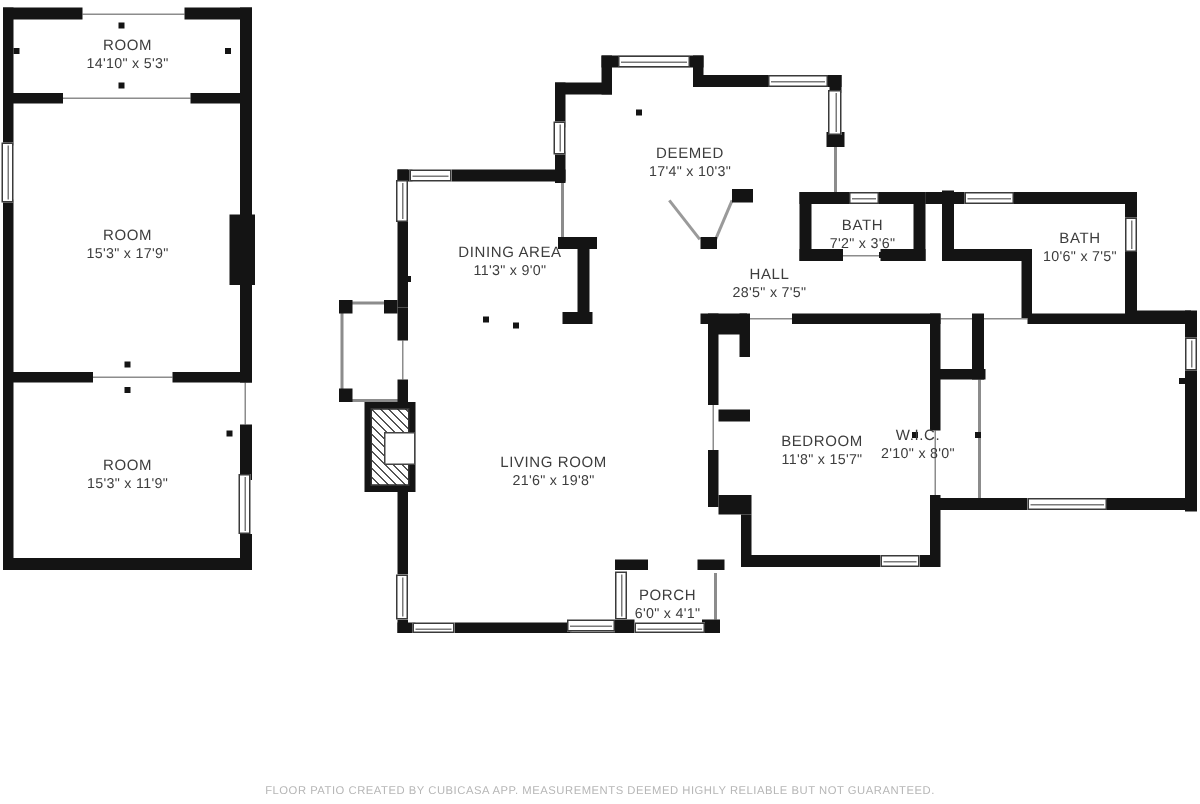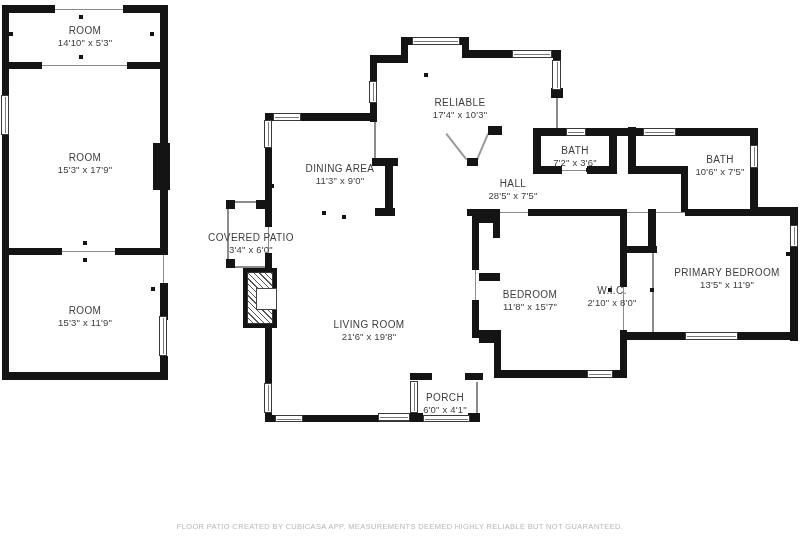--- a/index.html
+++ b/index.html
@@ -182,58 +182,50 @@
   </div>
   <div class="lbl" style="left:85px;top:164px">
     <span class="nm">ROOM</span>
     <span class="dm">15'3" x 17'9"</span>
   </div>
   <div class="lbl" style="left:85px;top:317px">
     <span class="nm">ROOM</span>
     <span class="dm">15'3" x 11'9"</span>
   </div>
   <div class="lbl" style="left:460px;top:109px">
-    <span class="nm">RELIABLE</span>
+    <span class="nm">DEEMED</span>
     <span class="dm">17'4" x 10'3"</span>
   </div>
   <div class="lbl" style="left:340px;top:175px">
     <span class="nm">DINING AREA</span>
     <span class="dm">11'3" x 9'0"</span>
   </div>
   <div class="lbl" style="left:575px;top:157px">
     <span class="nm">BATH</span>
     <span class="dm">7'2" x 3'6"</span>
   </div>
   <div class="lbl" style="left:720px;top:166px">
     <span class="nm">BATH</span>
     <span class="dm">10'6" x 7'5"</span>
   </div>
   <div class="lbl" style="left:513px;top:190px">
     <span class="nm">HALL</span>
     <span class="dm">28'5" x 7'5"</span>
   </div>
-  <div class="lbl" style="left:251px;top:244px">
-    <span class="nm">COVERED PATIO</span>
-    <span class="dm">3'4" x 6'0"</span>
-  </div>
-  <div class="lbl" style="left:369px;top:331px">
+  <div class="lbl" style="left:369px;top:315px">
     <span class="nm">LIVING ROOM</span>
     <span class="dm">21'6" x 19'8"</span>
   </div>
-  <div class="lbl" style="left:530px;top:301px">
+  <div class="lbl" style="left:548px;top:301px">
     <span class="nm">BEDROOM</span>
     <span class="dm">11'8" x 15'7"</span>
   </div>
   <div class="lbl" style="left:612px;top:297px">
     <span class="nm">W.I.C.</span>
     <span class="dm">2'10" x 8'0"</span>
   </div>
-  <div class="lbl" style="left:727px;top:279px">
-    <span class="nm">PRIMARY BEDROOM</span>
-    <span class="dm">13'5" x 11'9"</span>
-  </div>
   <div class="lbl" style="left:445px;top:404px">
     <span class="nm">PORCH</span>
     <span class="dm">6'0" x 4'1"</span>
   </div>
 
   <div class="disclaimer">FLOOR PATIO CREATED BY CUBICASA APP. MEASUREMENTS DEEMED HIGHLY RELIABLE BUT NOT GUARANTEED.</div>
 </div>
 
 </body></html>

